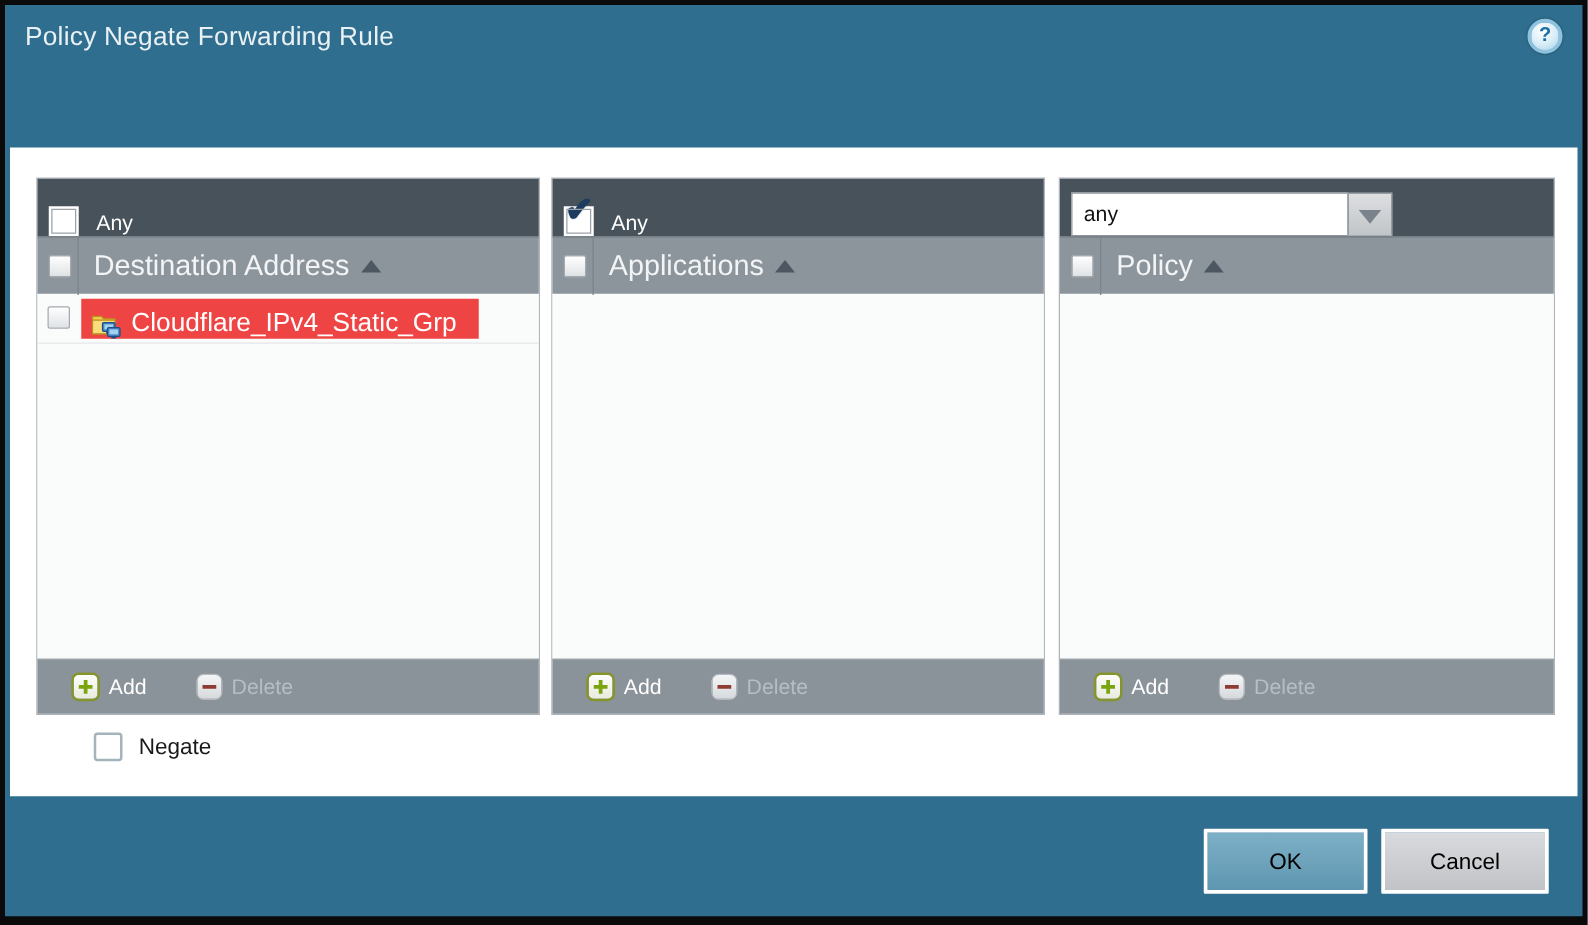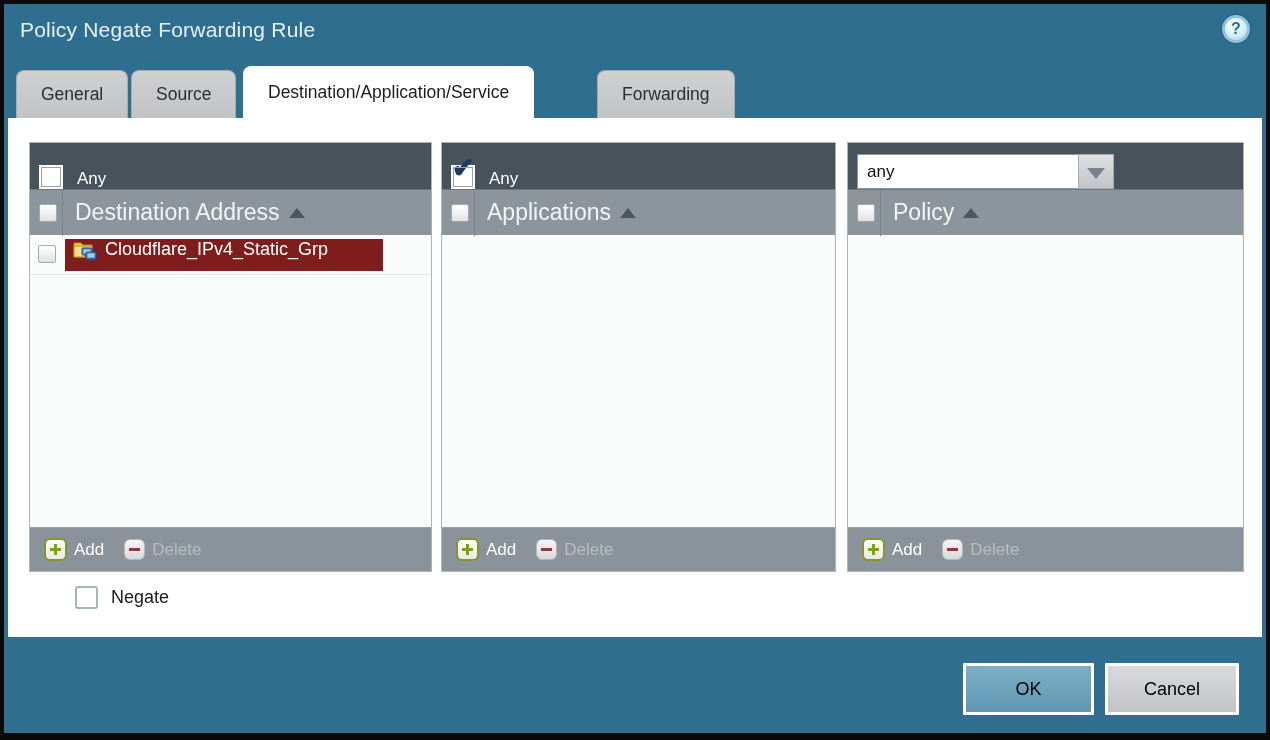--- a/index.html
+++ b/index.html
@@ -45,21 +45,21 @@
     height:46px;flex:0 0 46px;background:#47525b;display:flex;align-items:flex-end;
     padding-left:9px;position:relative;
   }
   .col-sub{
     height:46px;flex:0 0 46px;background:#8d959c;display:flex;align-items:center;
     padding-left:9px;position:relative;border-top:1px solid #6e777f;
   }
   .col-list{flex:1 1 auto;background:#fafbfb;overflow:hidden;}
   .col-foot{
     height:44px;flex:0 0 44px;background:#8a929a;display:flex;align-items:center;
-    padding-left:14px;border-top:1px solid #9ba2a8;
+    padding-left:27px;border-top:1px solid #9ba2a8;gap:20px;
   }
   .any-label{color:#ffffff;font-size:17px;margin-left:14px;}
   .sub-label{color:#f2f4f6;font-size:23px;margin-left:12px;cursor:pointer;}
   .vsep{width:1px;height:46px;background:#7b838b;margin-left:5px;flex:0 0 1px;}
   
   .cb{display:inline-block;position:relative;cursor:pointer;flex:0 0 auto;}
   .cb-any{width:24px;height:24px;background:#ffffff;}
   .cb-any::after{content:'';position:absolute;inset:2px;border:1px solid #9aa2a8;}
   .cb-sm{
     width:18px;height:18px;border:1px solid #a3aaaf;border-radius:2px;
@@ -74,22 +74,22 @@
     width:0;height:0;margin-left:9px;
     border-left:8px solid transparent;border-right:8px solid transparent;
     border-bottom:10px solid #4d5761;
   }
   
   .row{
     position:relative;height:40px;border-bottom:1px solid #e3e6e8;cursor:pointer;
   }
   .row .cb-sm{position:absolute;left:8px;top:10px;}
   .row-sel{
-    position:absolute;left:35px;top:4px;height:32px;width:318px;background:#7f1d1d;
-    display:flex;align-items:flex-start;padding-left:8px;color:#ffffff;font-size:18px;
+    position:absolute;left:35px;top:4px;height:32px;width:318px;background:#ef4444;
+    display:flex;align-items:flex-end;padding-left:8px;color:#ffffff;font-size:21px;
   }
   .grp-icon{margin-right:8px;flex:0 0 auto;}
   
   .foot-btn{display:flex;align-items:center;cursor:pointer;margin-right:20px;}
   .foot-btn .lbl{font-size:17px;margin-left:7px;}
   .foot-btn.add .lbl{color:#ffffff;}
   .foot-btn.del .lbl{color:#b6bec4;}
   .plus-icon{
     position:relative;width:23px;height:23px;border-radius:6px;
     background:linear-gradient(#fdfdfa,#e8ebdf);border:2px solid #85952e;
@@ -135,26 +135,20 @@
 
 <div class="window">
 
   <div class="titlebar">
     <div class="title">Policy Negate Forwarding Rule</div>
     <div class="help">
       <span>?</span>
     </div>
   </div>
 
-  <div class="tabs">
-    <div class="tab" style="left:4px;">General</div>
-    <div class="tab" style="left:119px;">Source</div>
-    <div class="tab active" style="left:231px;">Destination/Application/Service</div>
-    <div class="tab" style="left:585px;">Forwarding</div>
-  </div>
 
   <div class="panel">
 
     <div class="col" style="left:21px;width:403px;">
       <div class="col-top">
         <span class="cb cb-any"></span>
         <span class="any-label">Any</span>
       </div>
       <div class="col-sub">
         <span class="cb cb-sm"></span>

